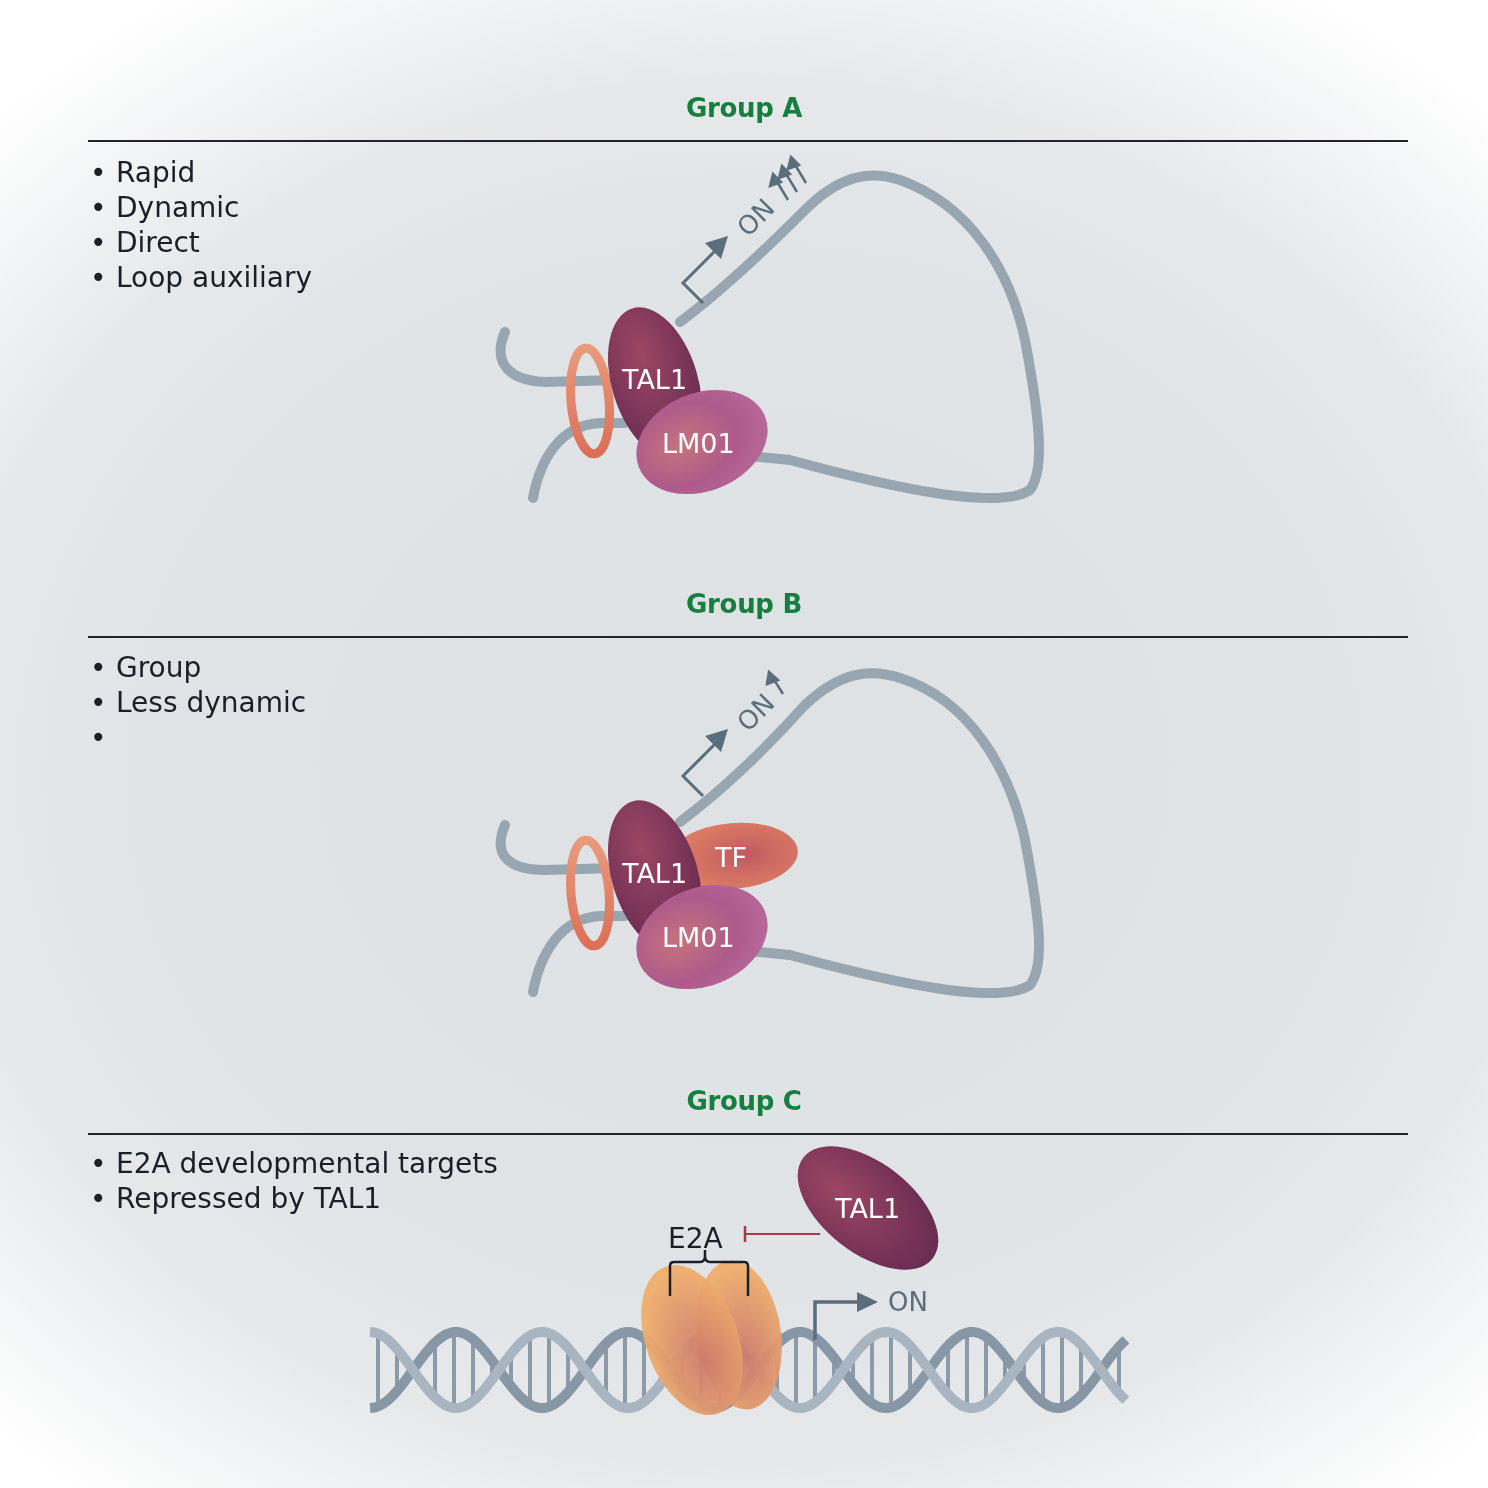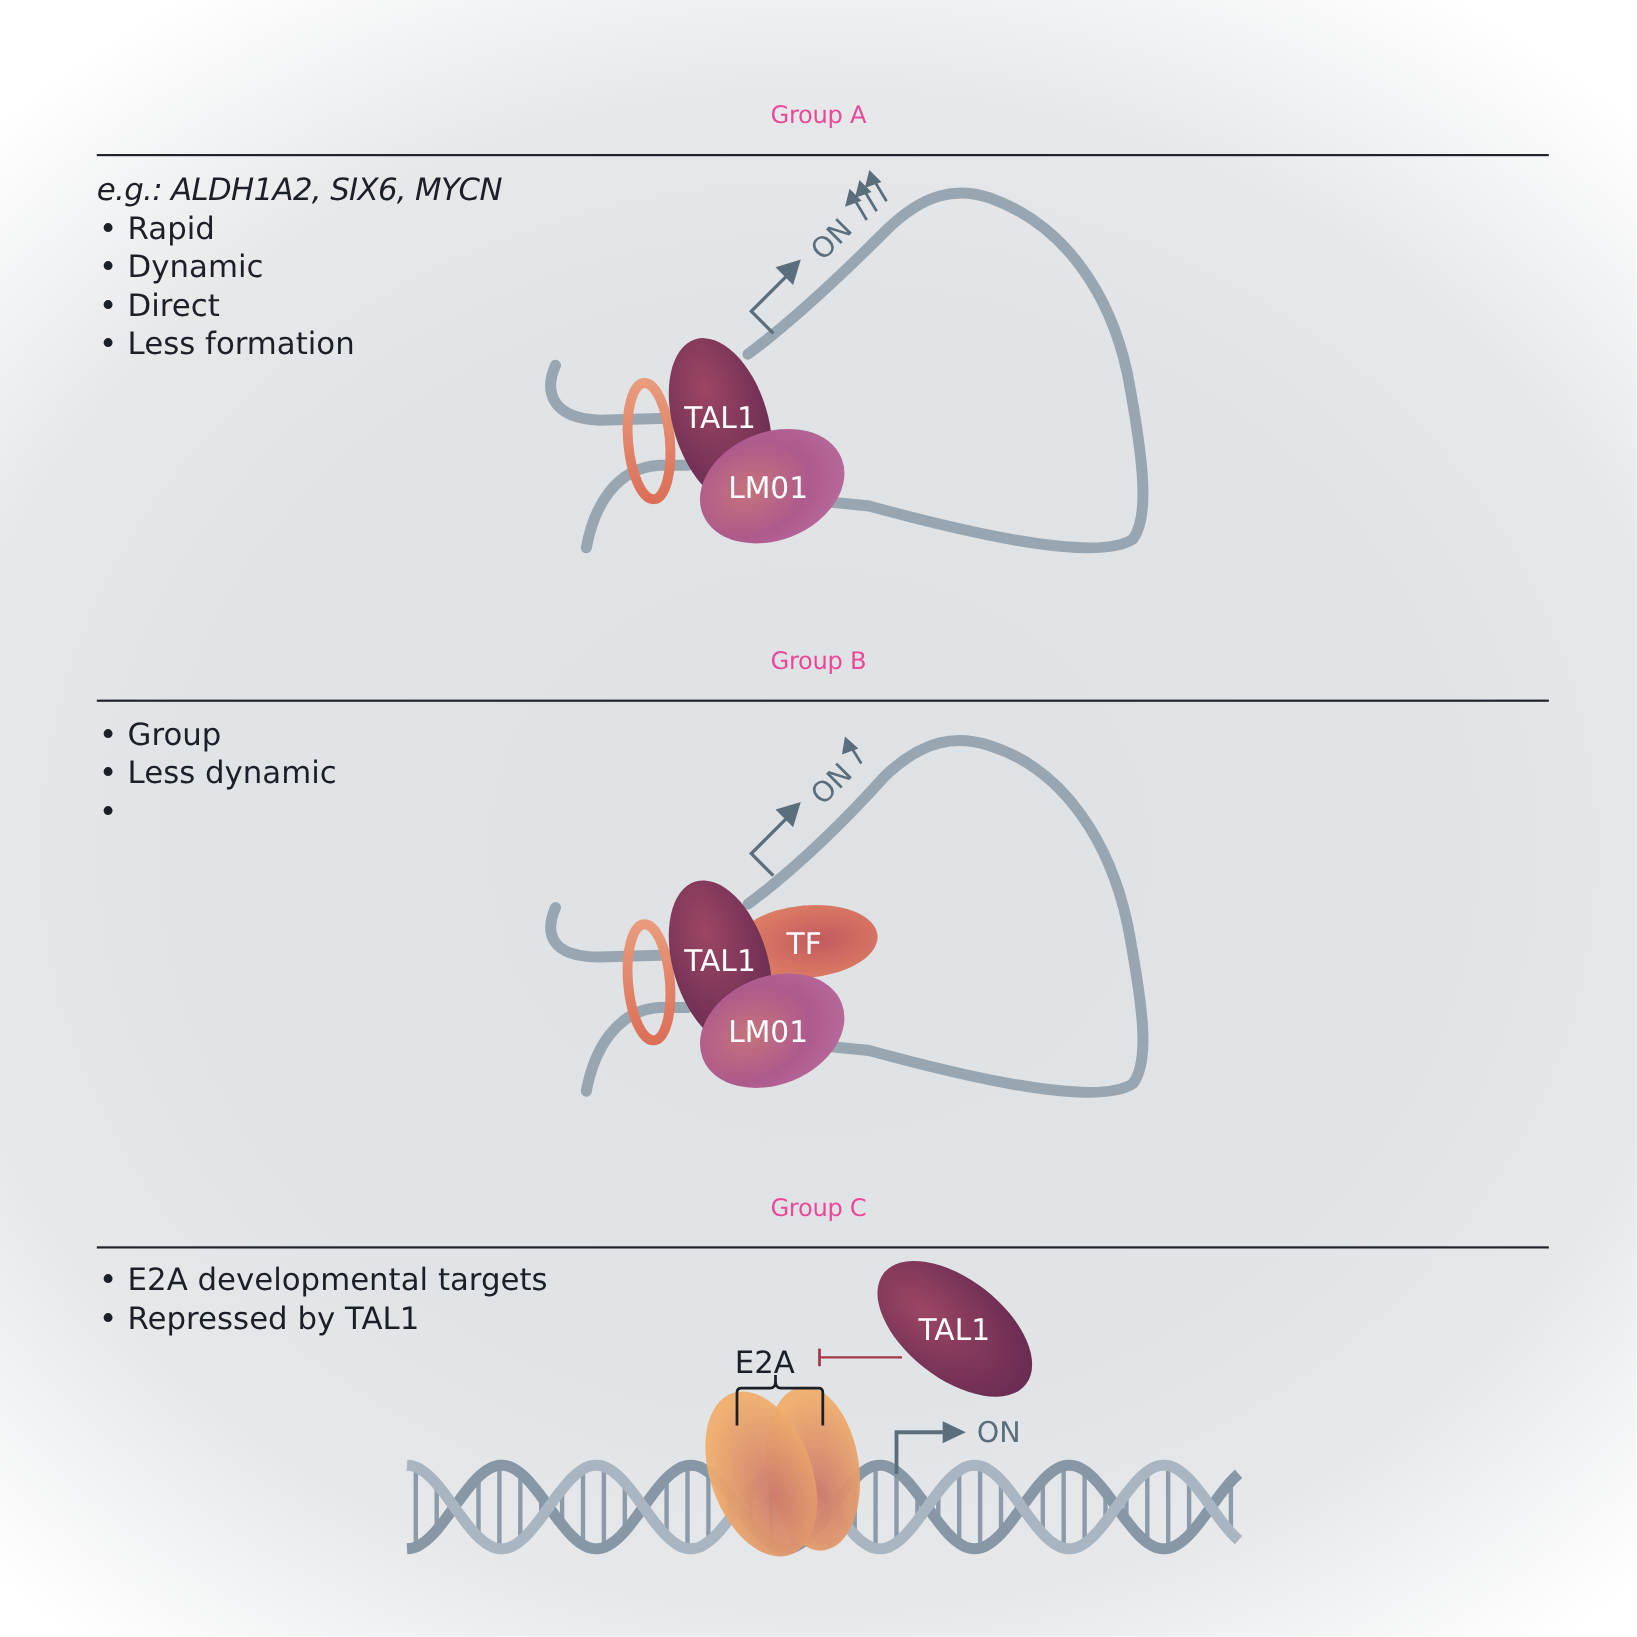--- a/index.html
+++ b/index.html
@@ -1,54 +1,53 @@
 <!DOCTYPE html>
 <html><head>
 <meta charset="utf-8">
 <style>
   html, body { margin:0; padding:0; }
   body { width:1488px; height:1488px; position:relative; overflow:hidden; background:#ffffff;
          font-family:"DejaVu Sans", "Liberation Sans", sans-serif; color:#1b1f27; }
   #panel { position:absolute; left:0; top:0; width:1488px; height:1488px;
            background: radial-gradient(ellipse 72% 62% at 50% 52%, #dfe2e5 0%, #e1e4e7 55%, #e6e8ea 75%, #ffffff 100%); }
-  .group-title { position:absolute; left:0; width:1488px; text-align:center; font-weight:normal; font-size:22px; letter-spacing:-0.3px; color:#ec4899; }
+  .group-title { position:absolute; left:0; width:1488px; text-align:center; font-weight:bold; font-size:26px; letter-spacing:-0.3px; color:#15803d; }
   .rule { position:absolute; left:88px; width:1320px; height:2px; background:#20252d; }
   .textblock { position:absolute; left:88px; font-size:28px; line-height:35px; color:#1b1f27; }
   .textblock .eg { font-style:italic; letter-spacing:-0.6px; }
   .textblock .bullet { display:flex; }
   .textblock .dot { width:26px; text-align:left; padding-left:2px; }
   .textblock i { font-style:italic; }
   svg.art { position:absolute; left:0; top:0; }
   .lbl { font-family:"DejaVu Sans", "Liberation Sans", sans-serif; fill:#ffffff; font-size:27px; }
   .on-lbl { font-family:"DejaVu Sans", "Liberation Sans", sans-serif; fill:#5b6e7c; font-size:26px; }
 </style>
 </head>
 <body>
 
 <div id="panel"></div>
 
 <div class="group-title" style="top:93px">Group A</div>
 <div class="rule" style="top:140px"></div>
 <div class="textblock" style="top:155px">
-  <div class="eg"><span>e.g.:</span> <span>ALDH1A2, SIX6, MYCN</span></div>
   <div class="bullet">
       <span class="dot">•</span>
       <span>Rapid</span>
     </div>
   <div class="bullet">
       <span class="dot">•</span>
       <span>Dynamic</span>
     </div>
   <div class="bullet">
       <span class="dot">•</span>
       <span>Direct</span>
     </div>
   <div class="bullet">
       <span class="dot">•</span>
-      <span>Less formation</span>
+      <span>Loop auxiliary</span>
     </div>
 </div>
 
 <div class="group-title" style="top:589px">Group B</div>
 <div class="rule" style="top:636px"></div>
 <div class="textblock" style="top:650px">
   <div class="bullet">
       <span class="dot">•</span>
       <span>Group</span>
     </div>

